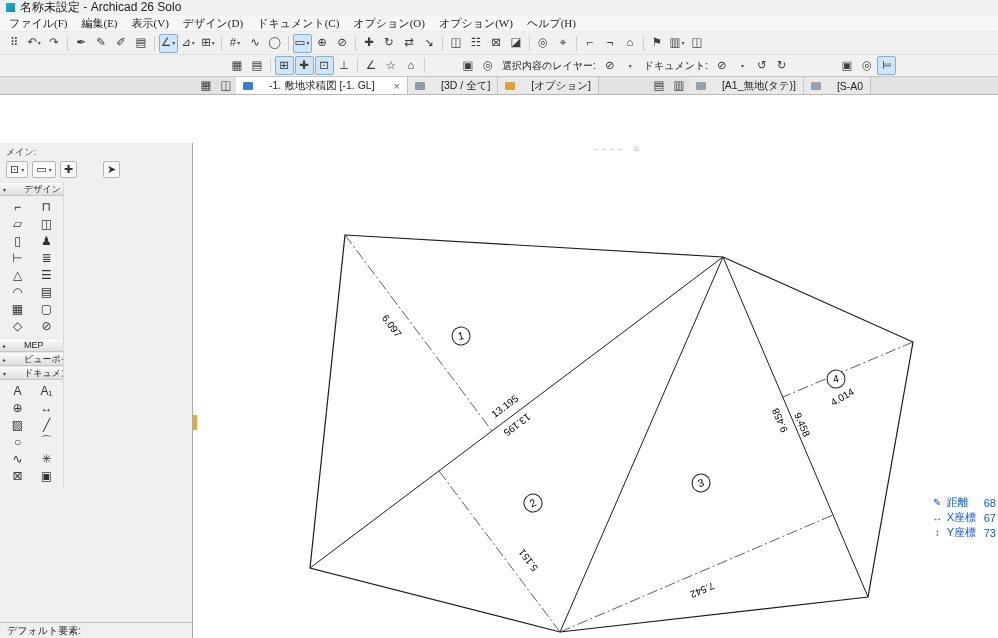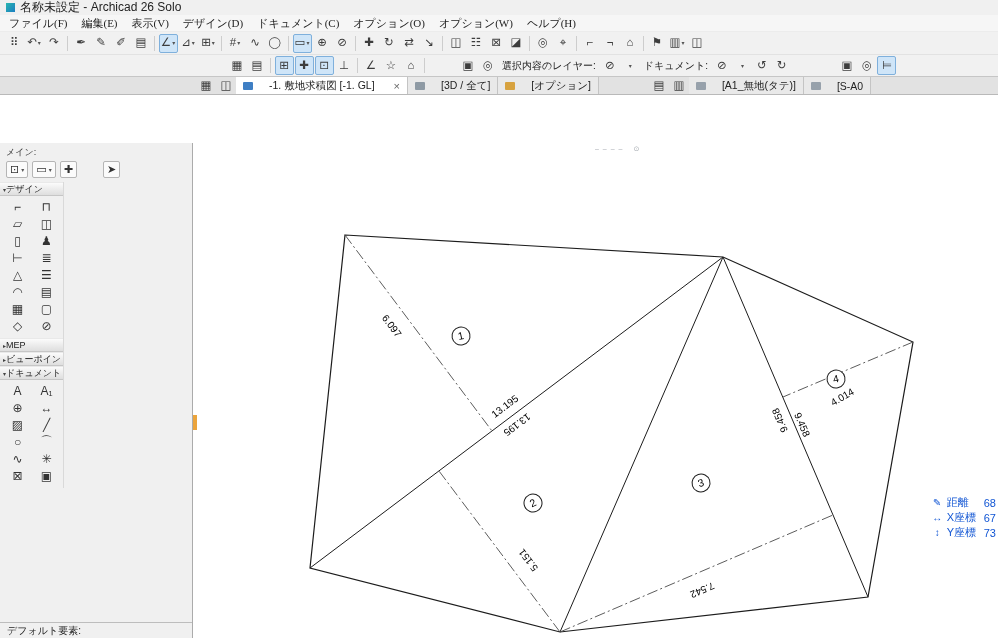--- a/index.html
+++ b/index.html
@@ -35,21 +35,21 @@
   .main{position:absolute;top:95px;left:0;right:0;bottom:0;display:flex;margin-top:48px;}
   .sidebar{width:193px;background:#f0f0f0;border-right:1px solid #ababab;position:relative;flex:none;}
   .mainlabel{font-size:9px;color:#333;padding:3px 0 1px 6px;}
   #mainbar{display:flex;align-items:center;padding:1px 4px 4px 6px;}
   .mbtn{height:17px;border:1px solid #b5b5b5;background:#fbfbfb;border-radius:2px;display:inline-flex;
         align-items:center;padding:0 3px;margin-right:4px;font-size:11px;color:#333;}
   .mbtn .dd{font-size:6px;color:#555;margin-left:2px;}
   .mbtn.last{margin-left:22px;}
   .toolbox{width:64px;background:#f0f0f0;border-right:1px solid #d9d9d9;}
   .secthdr{height:14px;background:linear-gradient(#fbfbfb,#dedede);border-top:1px solid #e9e9e9;
-           border-bottom:1px solid #c6c6c6;display:flex;align-items:center;gap:0;padding-left:3px;
+           border-bottom:1px solid #c6c6c6;display:flex;align-items:center;gap:18px;padding-left:3px;
            font-size:9px;color:#222;white-space:nowrap;overflow:hidden;}
   .tri{font-size:6px;color:#444;flex:none;}
   .toolgrid{display:grid;grid-template-columns:29px 29px;padding:2px 0 4px 3px;}
   .tool{height:17px;display:flex;align-items:center;justify-content:center;font-size:12px;color:#333;cursor:default;}
   .defaultbar{position:absolute;left:0;right:0;bottom:0;height:16px;background:#f0f0f0;
               border-top:1px solid #bdbdbd;display:flex;align-items:center;padding-left:7px;
               font-size:10px;color:#222;}
   .canvas{flex:1;position:relative;background:#fff;overflow:hidden;}
   #drawing{position:absolute;left:0;top:0;}
   .hints{position:absolute;left:402px;top:2px;font-size:7px;color:#a8adb3;letter-spacing:1px;

